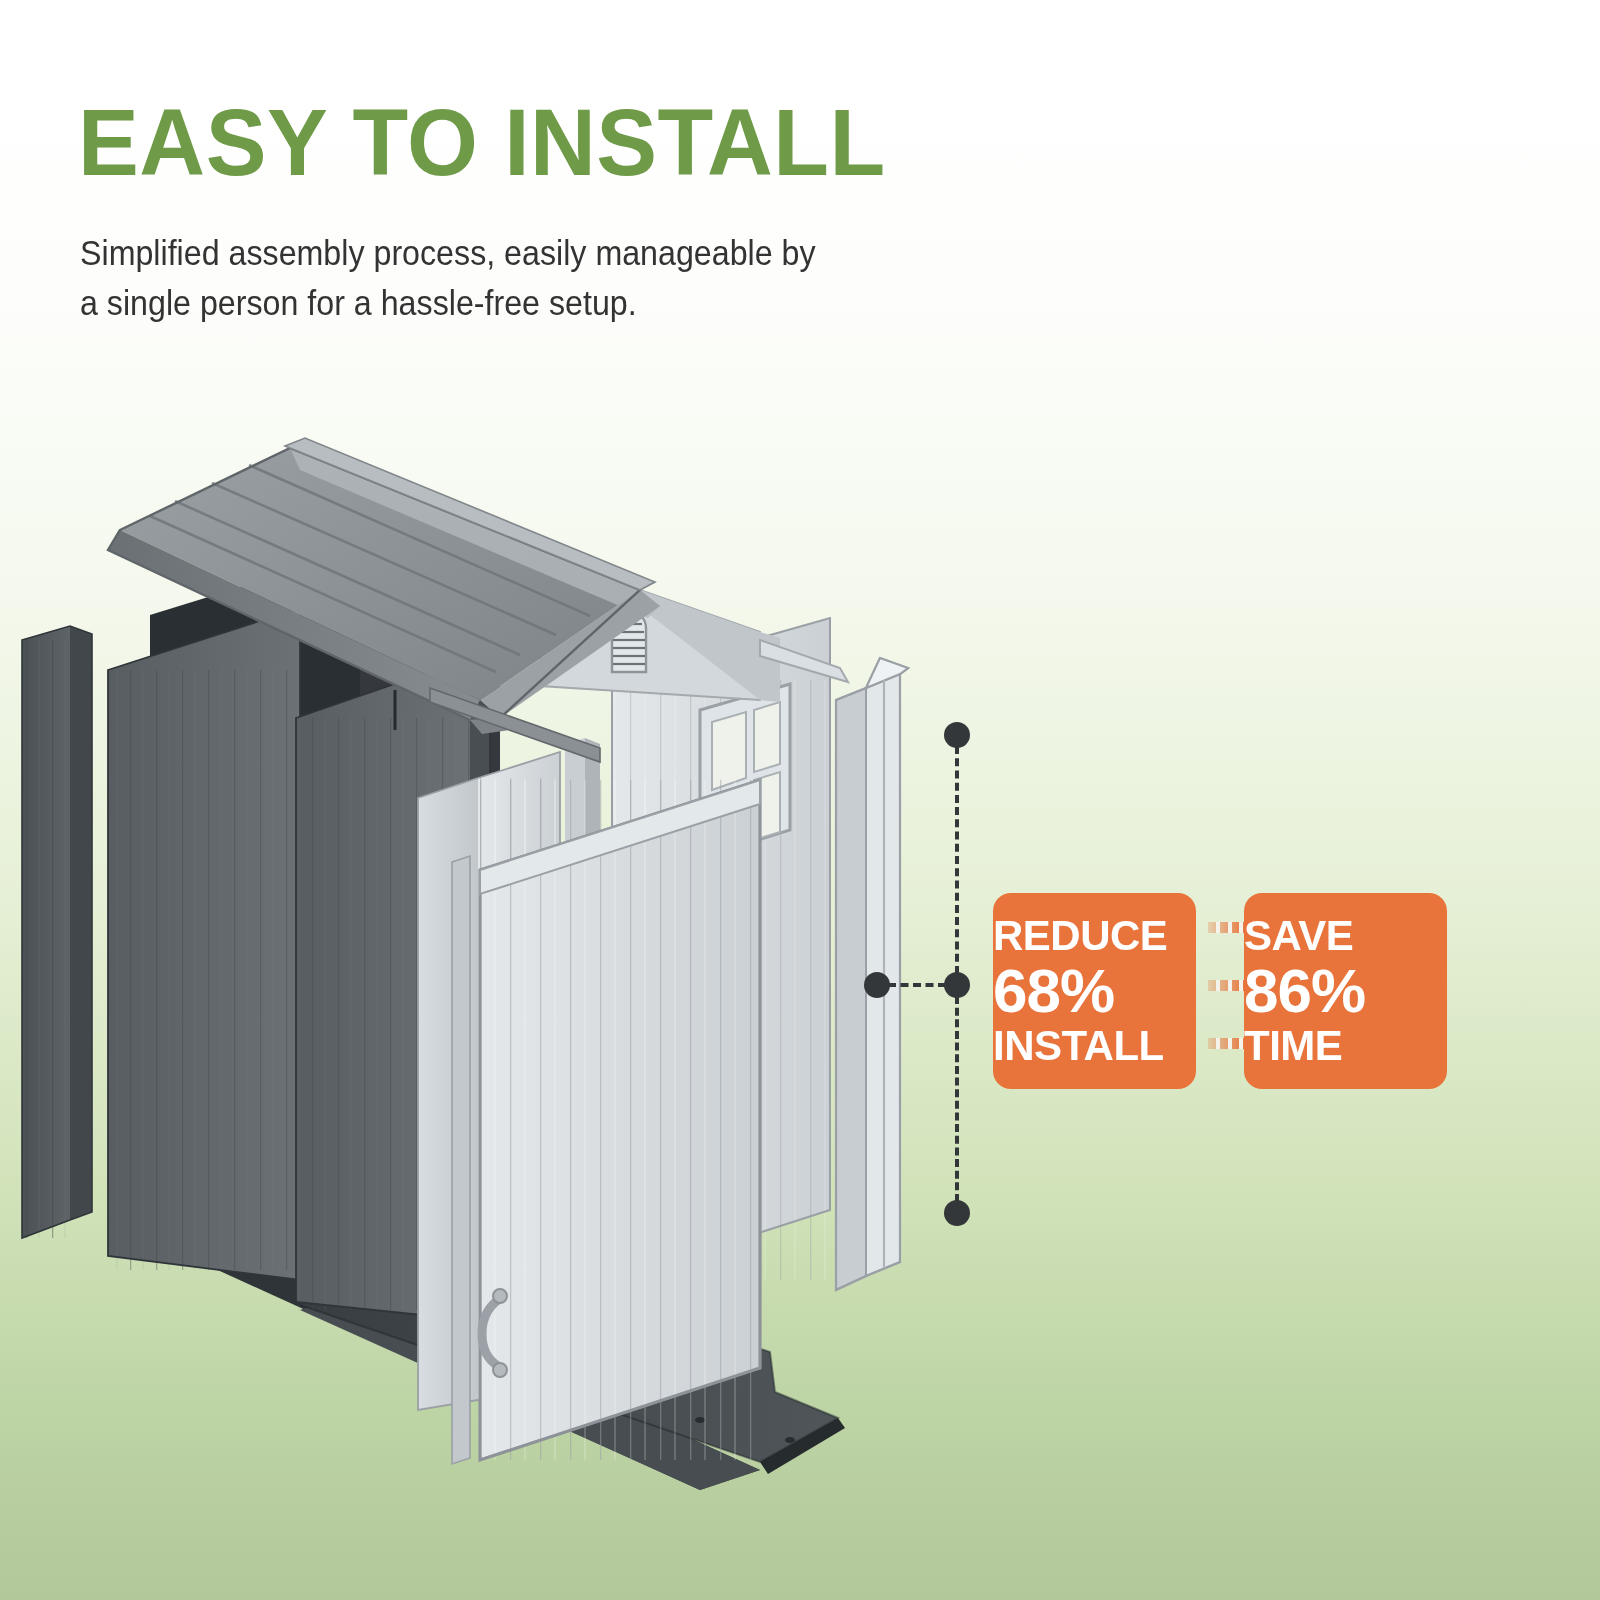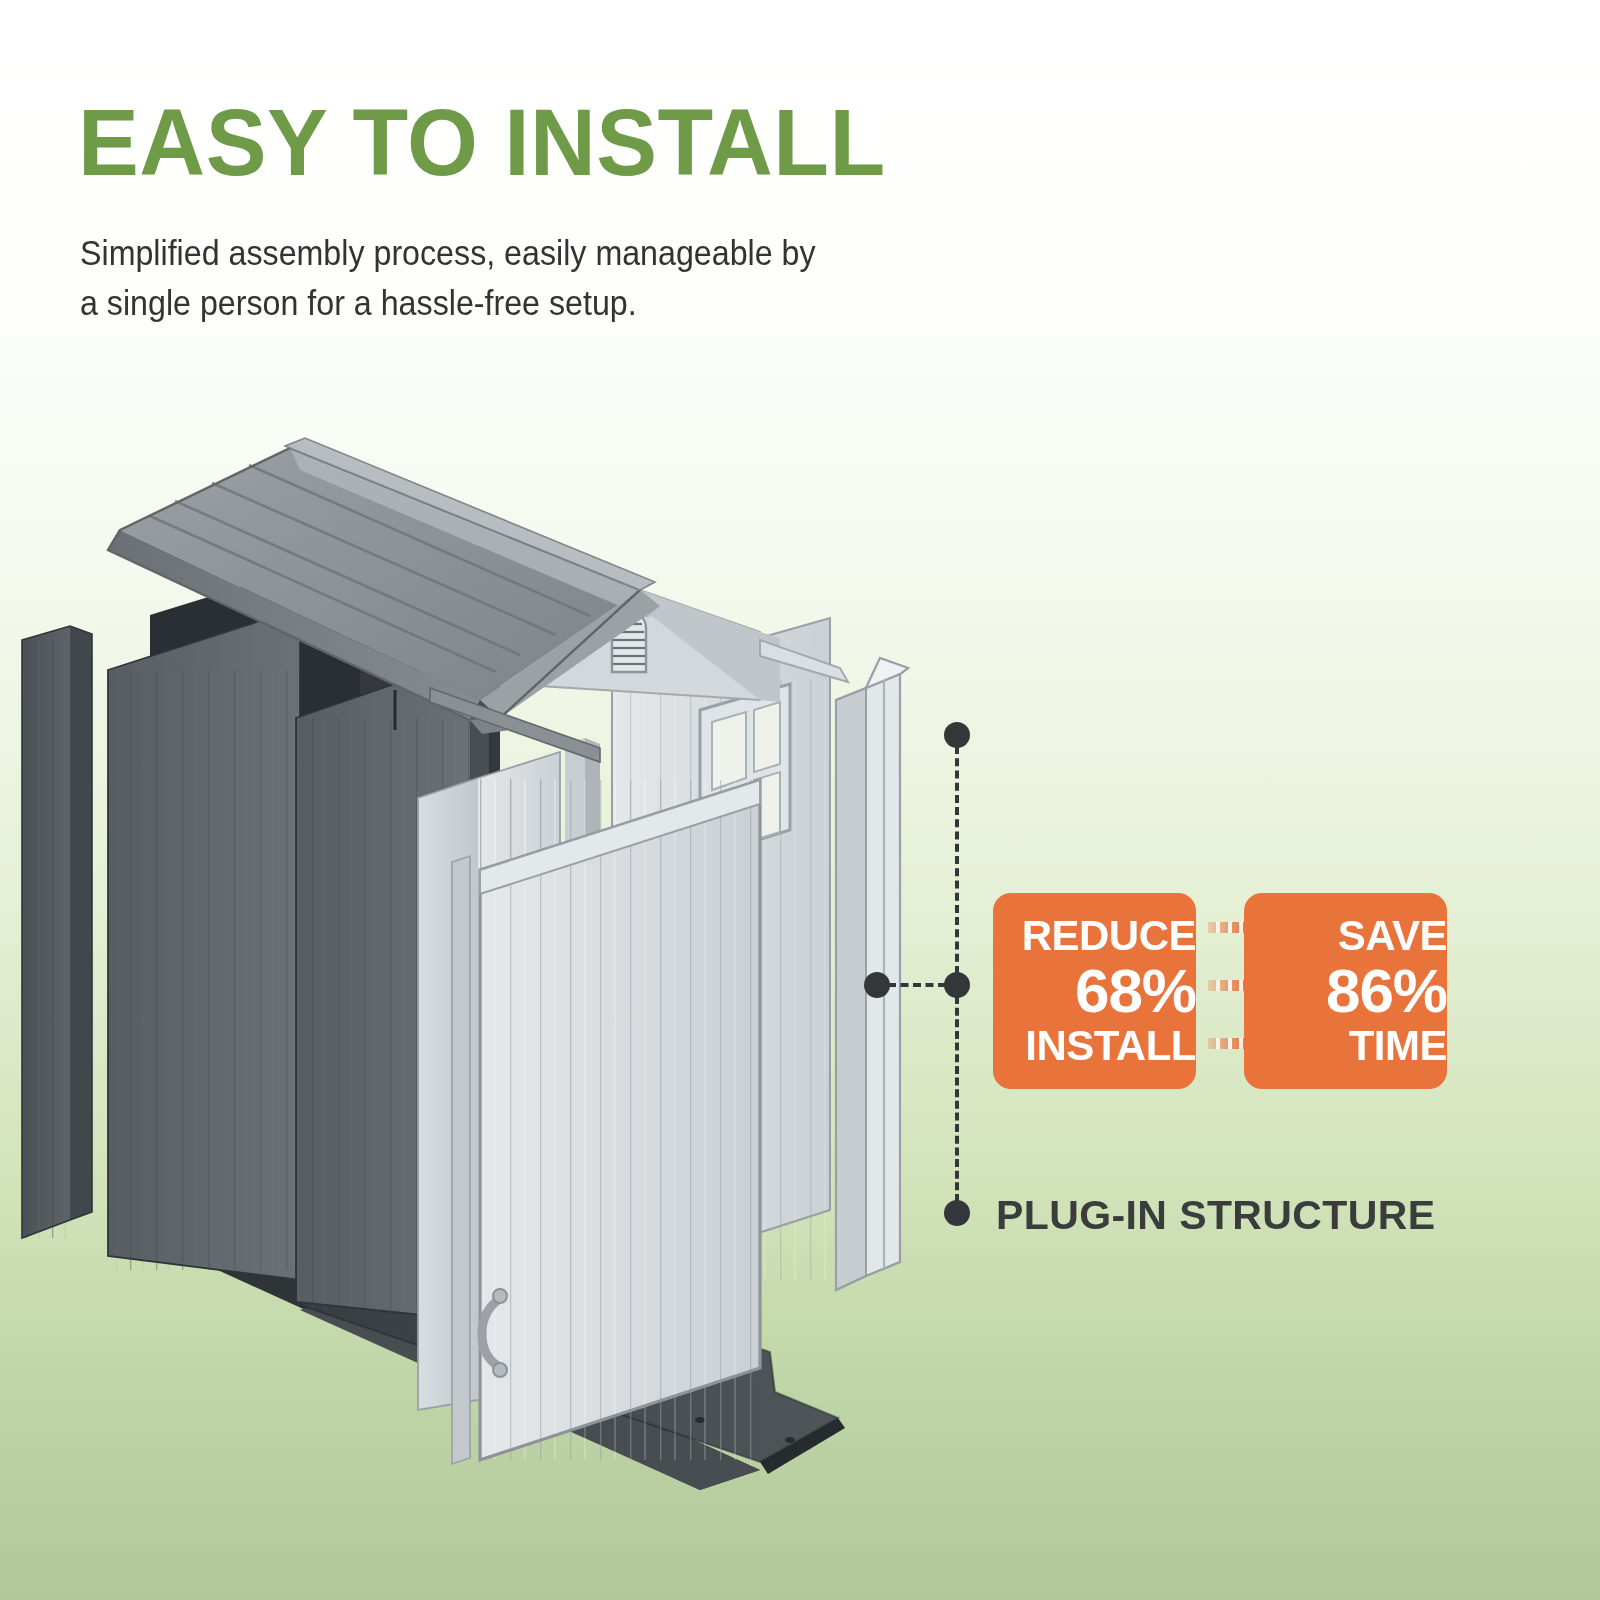--- a/index.html
+++ b/index.html
@@ -69,21 +69,21 @@
     position:absolute;top:983px;left:888px;width:58px;height:0;
     border-top:4px dashed #33373a;
   }
 
   
   .badge{
     position:absolute;
     background:#e8743b;
     border-radius:18px;
     display:flex;flex-direction:column;
-    align-items:flex-end;justify-content:center;
+    align-items:flex-start;justify-content:center;
     color:#ffffff;
     text-align:center;
     font-family:"Liberation Sans", sans-serif;
   }
   #badgeReduce{left:993px;top:893px;width:203px;height:196px;}
   #badgeSave{left:1244px;top:893px;width:203px;height:196px;}
   .badge .t1{font-size:42px;font-weight:700;line-height:1.02;letter-spacing:-0.5px;}
   .badge .t2{font-size:62px;font-weight:700;line-height:1.02;letter-spacing:-1px;margin:2px 0;}
   .badge .t3{font-size:42px;font-weight:700;line-height:1.02;letter-spacing:-0.5px;}
 
@@ -270,21 +270,20 @@
   </svg>
 
   <div class="dot" id="dotTop"></div>
   <div class="vline" id="vline1"></div>
   <div class="dot" id="dotMid"></div>
   <div class="hline"></div>
   <div class="dot" id="dotPanel"></div>
   <div class="vline" id="vline2"></div>
   <div class="dot" id="dotBot"></div>
 
-  <div class="calloutLabel" id="lblPlug">PLUG-IN STRUCTURE</div>
 
   <div class="badge" id="badgeReduce">
     <div class="t1">REDUCE</div>
     <div class="t2">68%</div>
     <div class="t3">INSTALL</div>
   </div>
 
   <svg id="arrows" viewBox="0 0 86 166">
     <defs>
       <linearGradient id="dashFade" x1="0" y1="0" x2="1" y2="0">

